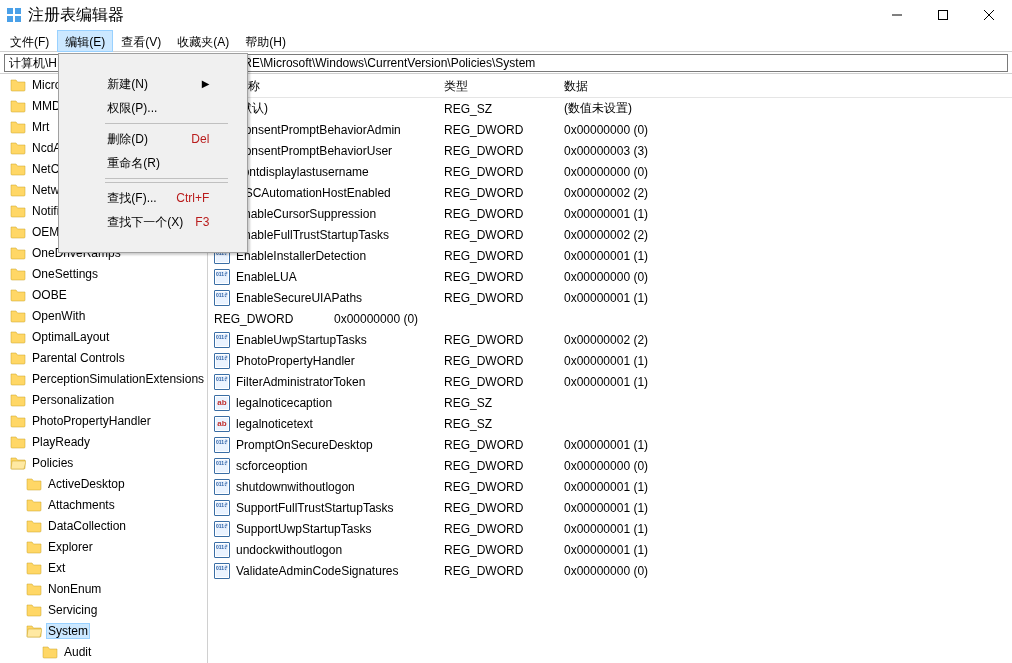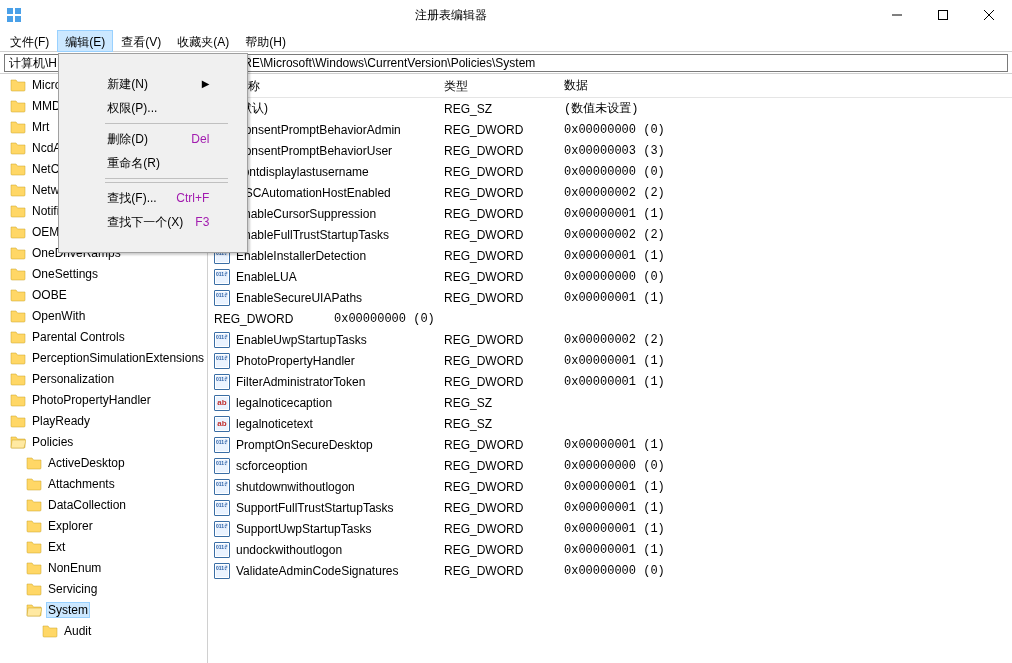--- a/index.html
+++ b/index.html
@@ -18,21 +18,21 @@
     display: flex;
     align-items: center;
     border-bottom: 0px solid #ddd;
     padding-left: 6px;
   }
   .titlebar .app-icon {
     width: 16px; height: 16px;
     margin-right: 6px;
     display: inline-flex; align-items: center; justify-content: center;
   }
-  .titlebar .title { flex: 1; font-size: 12px; text-align: center; }
+  .titlebar .title { flex: 1; font-size: 16px; }
   .win-controls { display: flex; }
   .win-controls div {
     width: 46px; height: 30px;
     display: flex; align-items: center; justify-content: center;
     font-family: "Segoe UI Symbol", sans-serif;
     font-size: 10px;
   }
 
   .menubar {
     height: 22px;
@@ -66,21 +66,21 @@
   }
   .dropdown .dd-item {
     height: 24px;
     display: flex;
     align-items: center;
     padding: 0 20px 0 30px;
     position: relative;
   }
   .dropdown .dd-item .shortcut {
     margin-left: auto;
-    color: #a21caf;
+    color: #b91c1c;
   }
   .dropdown .dd-item .arrow {
     margin-left: auto;
     font-size: 10px;
   }
   .dropdown .dd-sep {
     height: 1px; background: #c0c0c0;
     margin: 3px 1px 3px 28px;
   }
 
@@ -154,21 +154,21 @@
     border-right: 0 solid #eee;
   }
   .list-row {
     display: flex;
     height: 21px;
     align-items: center;
   }
   .list-row .col { padding: 0 6px; overflow: hidden; white-space: nowrap; }
   .col.name { width: 230px; display: flex; align-items: center; }
   .col.type { width: 120px; }
-  .col.data { flex: 1; font-family: Liberation Mono, monospace; }
+  .col.data { flex: 1; }
   .val-icon {
     width: 16px; height: 16px; margin-right: 6px; flex-shrink: 0;
     border: 1px solid #3a6ea5;
     background: #fff;
     position: relative;
     border-radius: 1px;
   }
   .val-icon::before {
     content: "";
     position: absolute; inset: 1px;
@@ -370,20 +370,28 @@
 
   </svg></span>
           <span class="label">OpenWith</span>
         </div>
         <div class="tree-node">
           <span class="indent" style="width: 6px;"></span>
           <span class="folder-icon"><svg width="16" height="16" viewBox="0 0 16 16">
     <path d="M1 3 h5 l1.5 2 H15 v8 a1 1 0 0 1 -1 1 H2 a1 1 0 0 1 -1 -1 Z" fill="#ffd766" stroke="#c9a227" stroke-width="0.5"></path>
 
   </svg></span>
+          <span class="label">OptimalLayout</span>
+        </div>
+        <div class="tree-node">
+          <span class="indent" style="width: 6px;"></span>
+          <span class="folder-icon"><svg width="16" height="16" viewBox="0 0 16 16">
+    <path d="M1 3 h5 l1.5 2 H15 v8 a1 1 0 0 1 -1 1 H2 a1 1 0 0 1 -1 -1 Z" fill="#ffd766" stroke="#c9a227" stroke-width="0.5"></path>
+
+  </svg></span>
           <span class="label">Parental Controls</span>
         </div>
         <div class="tree-node">
           <span class="indent" style="width: 6px;"></span>
           <span class="folder-icon"><svg width="16" height="16" viewBox="0 0 16 16">
     <path d="M1 3 h5 l1.5 2 H15 v8 a1 1 0 0 1 -1 1 H2 a1 1 0 0 1 -1 -1 Z" fill="#ffd766" stroke="#c9a227" stroke-width="0.5"></path>
 
   </svg></span>
           <span class="label">PerceptionSimulationExtensions</span>
         </div>

